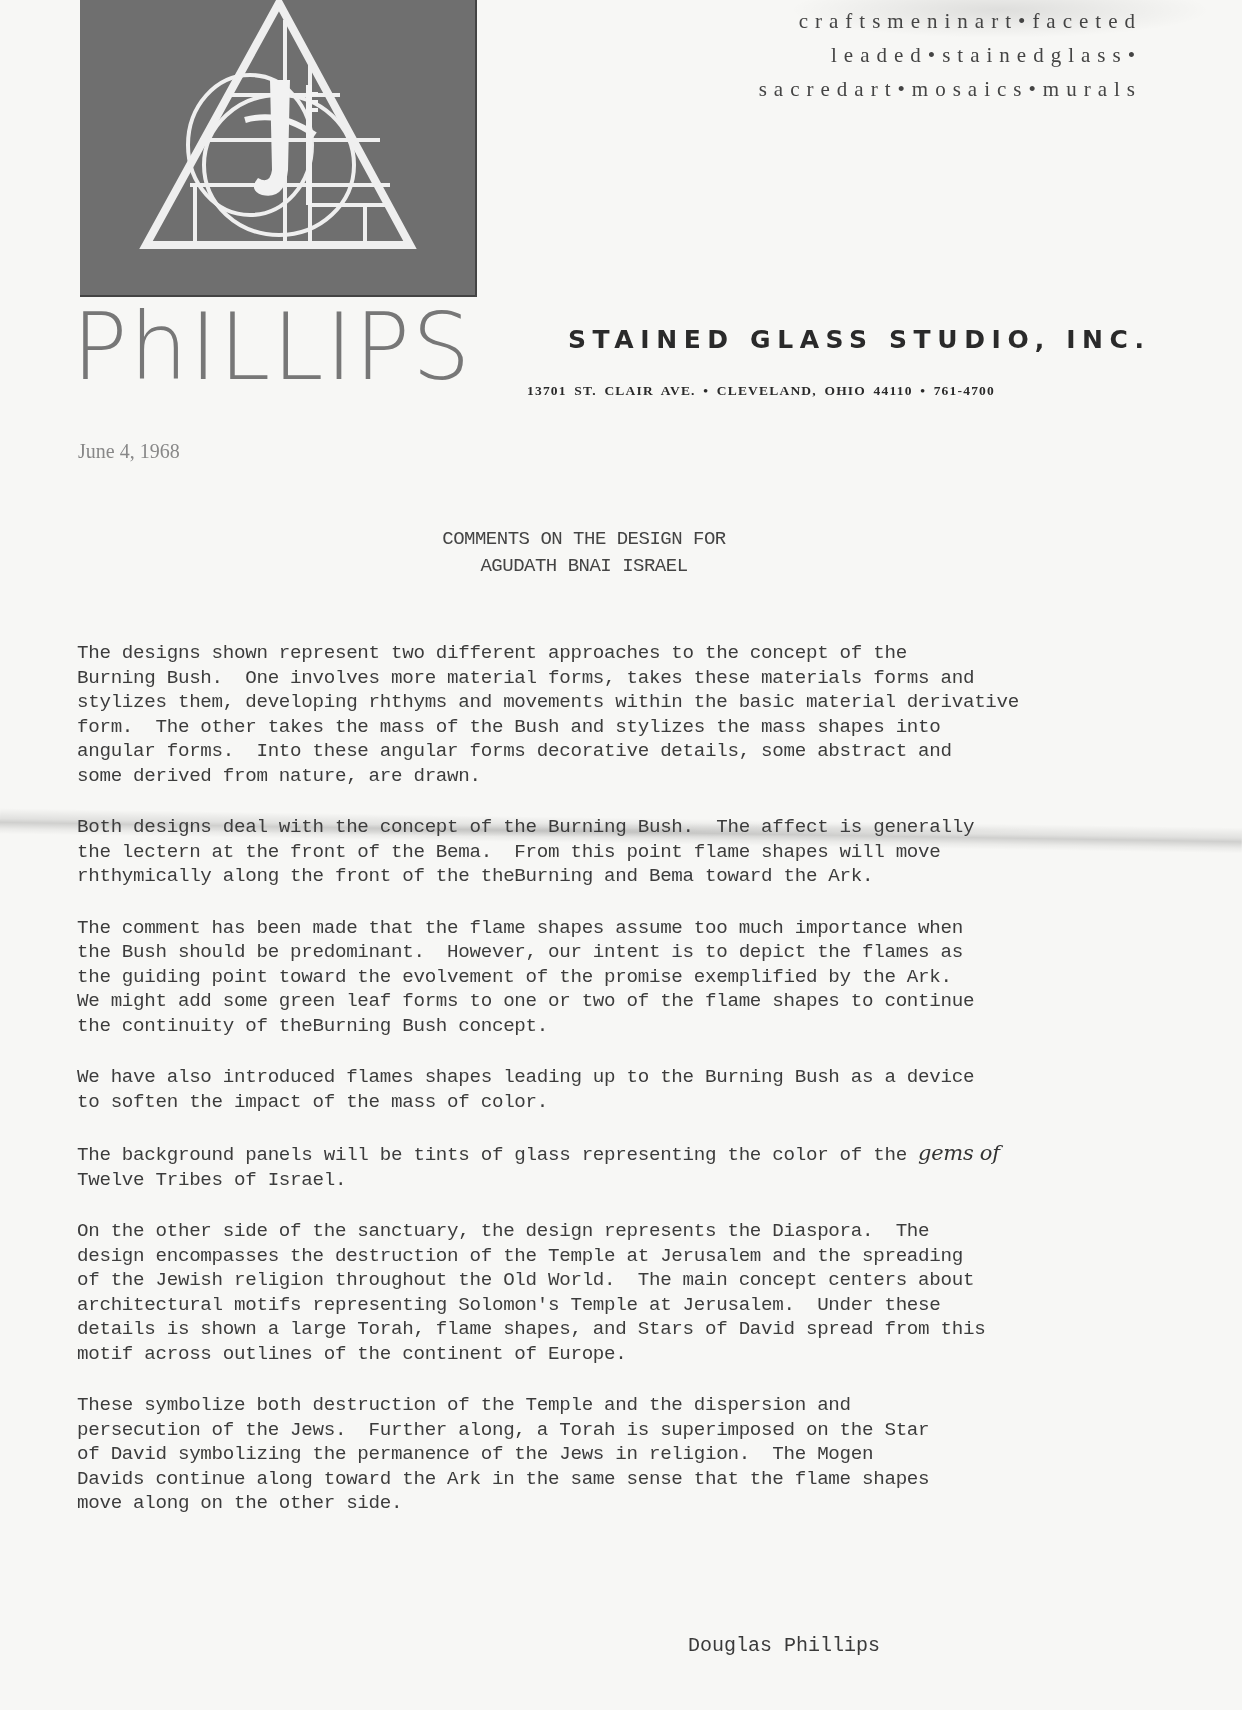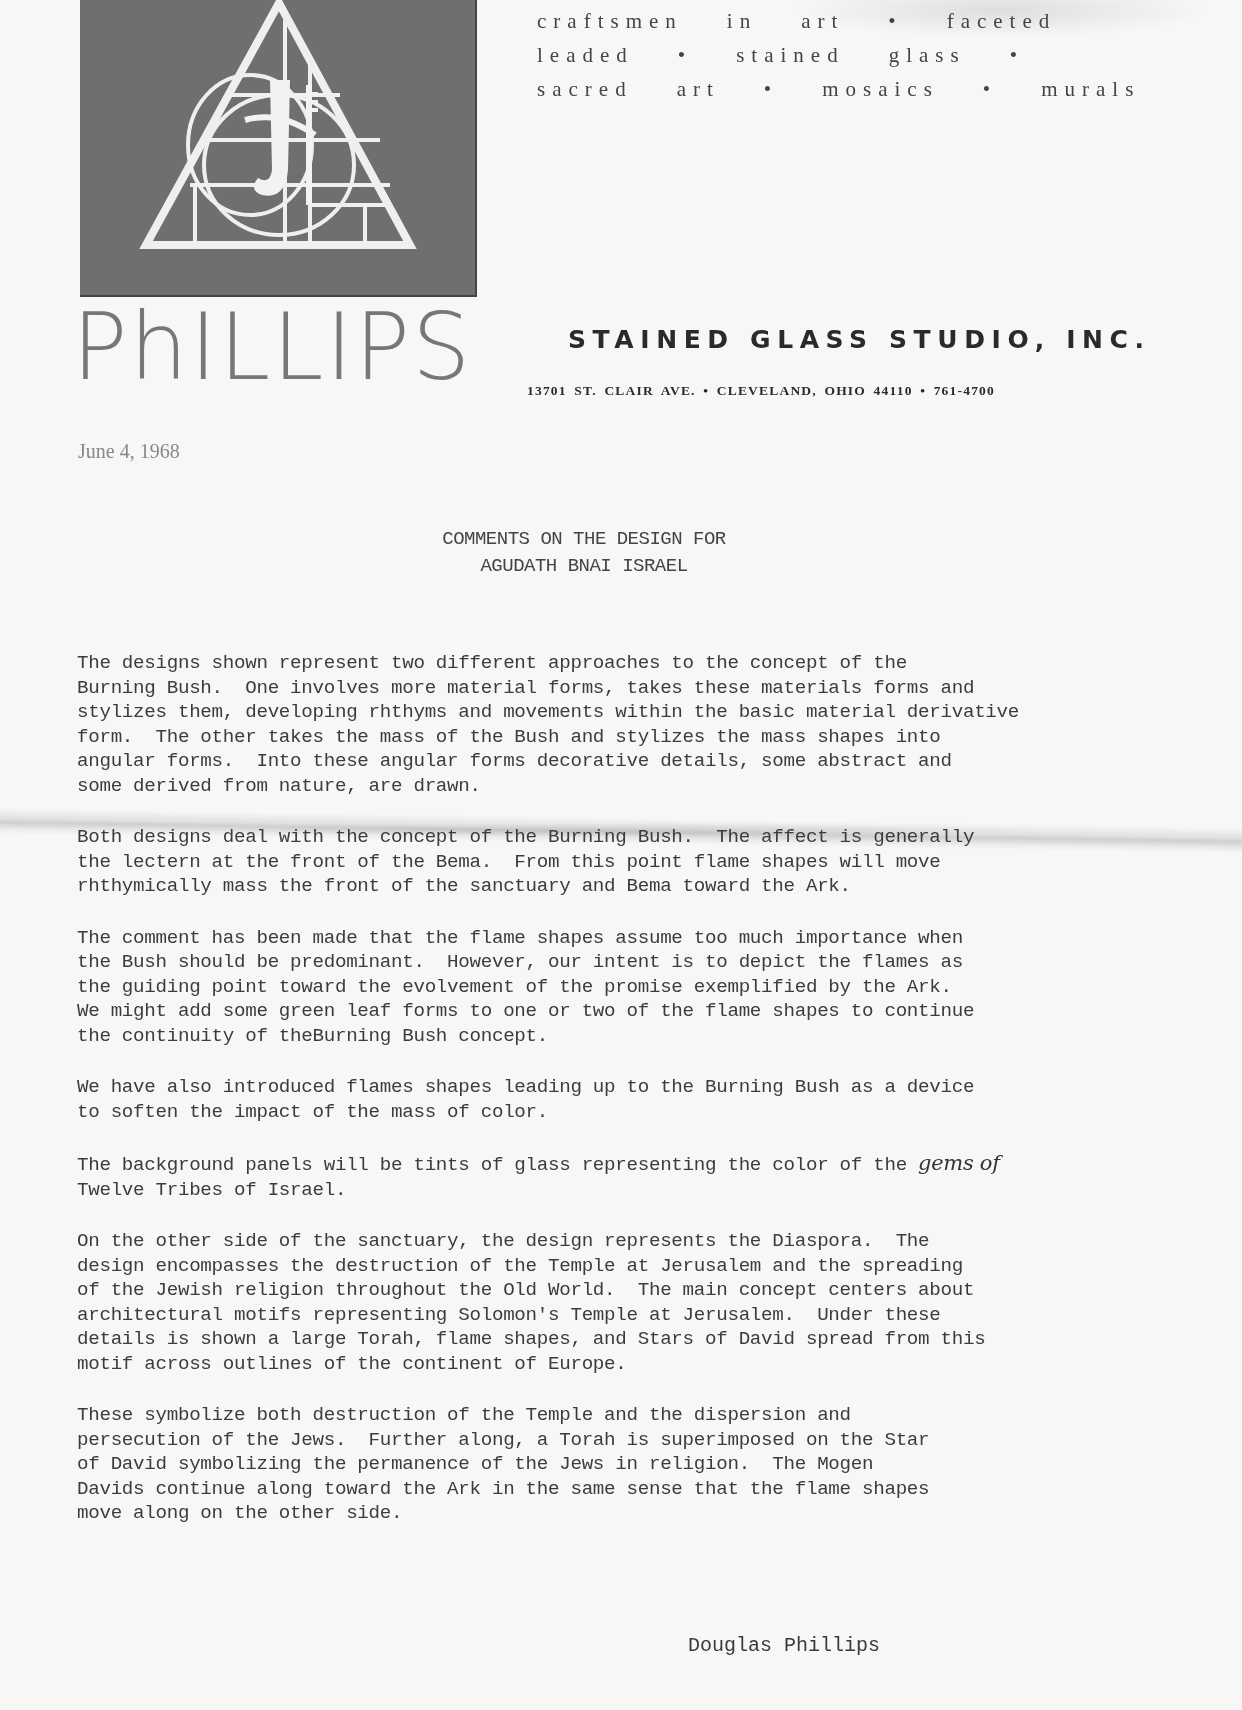--- a/index.html
+++ b/index.html
@@ -32,21 +32,21 @@
       position: absolute; left: 72px; top: 302px;
       font-family: "DejaVu Sans", sans-serif; font-weight: 300;
       font-size: 92px; letter-spacing: 2px; color: #777;
       line-height: 1;
     }
     
     .tagline {
       position: absolute; left: 537px; top: 4px; width: 605px;
       font-family: "Liberation Serif", serif; font-size: 21px; color: #444;
     }
-    .tagline-row { display: flex; justify-content: flex-start; height: 34px; align-items: center; letter-spacing: 7px; gap: 44px; }
+    .tagline-row { display: flex; justify-content: flex-end; height: 34px; align-items: center; letter-spacing: 7px; }
     .tagline-row span { white-space: nowrap; }
     .company {
       position: absolute; left: 527px; top: 325px;
       font-family: "DejaVu Sans", sans-serif; font-weight: bold;
       font-size: 25px; letter-spacing: 6.6px; color: #2a2a2a; margin-left: 41px;
     }
     .address {
       position: absolute; left: 527px; top: 383px;
       font-family: Liberation Serif, serif; font-weight: bold;
       font-size: 13.5px; letter-spacing: 1.2px; color: #2a2a2a;
@@ -61,21 +61,21 @@
       font-family: "Liberation Mono", monospace; font-size: 19px; color: #444;
       line-height: 27px; letter-spacing: -0.5px;
     }
     .title div { padding-left: 40px; }
     .body-text {
       position: absolute; left: 77px; top: 633px; width: 1120px;
       font-family: "Liberation Mono", "DejaVu Sans Mono", monospace;
       font-size: 19.2px; line-height: 24.5px; color: #3c3c3c;
       letter-spacing: -0.3px;
     }
-    .para { margin: 18px 0 27px 0; white-space: pre; }
+    .para { margin: 8px 0 27px 0; white-space: pre; }
     .hand { font-family: "DejaVu Serif", serif; font-style: italic; color: #333; font-size: 21px; }
     .signature {
       position: absolute; left: 688px; top: 1634px;
       font-family: "Liberation Mono", monospace; font-size: 20px; color: #3a3a3a;
     }
   </style>
 </head>
 <body>
 
 <div class="paper-noise"></div>
@@ -137,21 +137,21 @@
 <div class="date">June 4, 1968</div>
 
 <div class="title">
   <div>COMMENTS ON THE DESIGN FOR</div>
   <div>AGUDATH BNAI ISRAEL</div>
 </div>
 
 <div class="body-text">
   <div class="para"><div>The designs shown represent two different approaches to the concept of the</div><div>Burning Bush.  One involves more material forms, takes these materials forms and</div><div>stylizes them, developing rhthyms and movements within the basic material derivative</div><div>form.  The other takes the mass of the Bush and stylizes the mass shapes into</div><div>angular forms.  Into these angular forms decorative details, some abstract and</div><div>some derived from nature, are drawn.</div></div>
 
-  <div class="para"><div>Both designs deal with the concept of the Burning Bush.  The affect is generally</div><div>the lectern at the front of the Bema.  From this point flame shapes will move</div><div>rhthymically mass the front of the sanctuary and Bema toward the Ark.</div></div>
+  <div class="para"><div>Both designs deal with the concept of the Burning Bush.  The affect is generally</div><div>the lectern at the front of the Bema.  From this point flame shapes will move</div><div>rhthymically along the front of the theBurning and Bema toward the Ark.</div></div>
 
   <div class="para"><div>The comment has been made that the flame shapes assume too much importance when</div><div>the Bush should be predominant.  However, our intent is to depict the flames as</div><div>the guiding point toward the evolvement of the promise exemplified by the Ark.</div><div>We might add some green leaf forms to one or two of the flame shapes to continue</div><div>the continuity of theBurning Bush concept.</div></div>
 
   <div class="para"><div>We have also introduced flames shapes leading up to the Burning Bush as a device</div><div>to soften the impact of the mass of color.</div></div>
 
   <div class="para"><div><span>The background panels will be tints of glass representing the color of the</span> <span class="hand">gems of</span></div><div>Twelve Tribes of Israel.</div></div>
 
   <div class="para"><div>On the other side of the sanctuary, the design represents the Diaspora.  The</div><div>design encompasses the destruction of the Temple at Jerusalem and the spreading</div><div>of the Jewish religion throughout the Old World.  The main concept centers about</div><div>architectural motifs representing Solomon's Temple at Jerusalem.  Under these</div><div>details is shown a large Torah, flame shapes, and Stars of David spread from this</div><div>motif across outlines of the continent of Europe.</div></div>
 
   <div class="para"><div>These symbolize both destruction of the Temple and the dispersion and</div><div>persecution of the Jews.  Further along, a Torah is superimposed on the Star</div><div>of David symbolizing the permanence of the Jews in religion.  The Mogen</div><div>Davids continue along toward the Ark in the same sense that the flame shapes</div><div>move along on the other side.</div></div>

